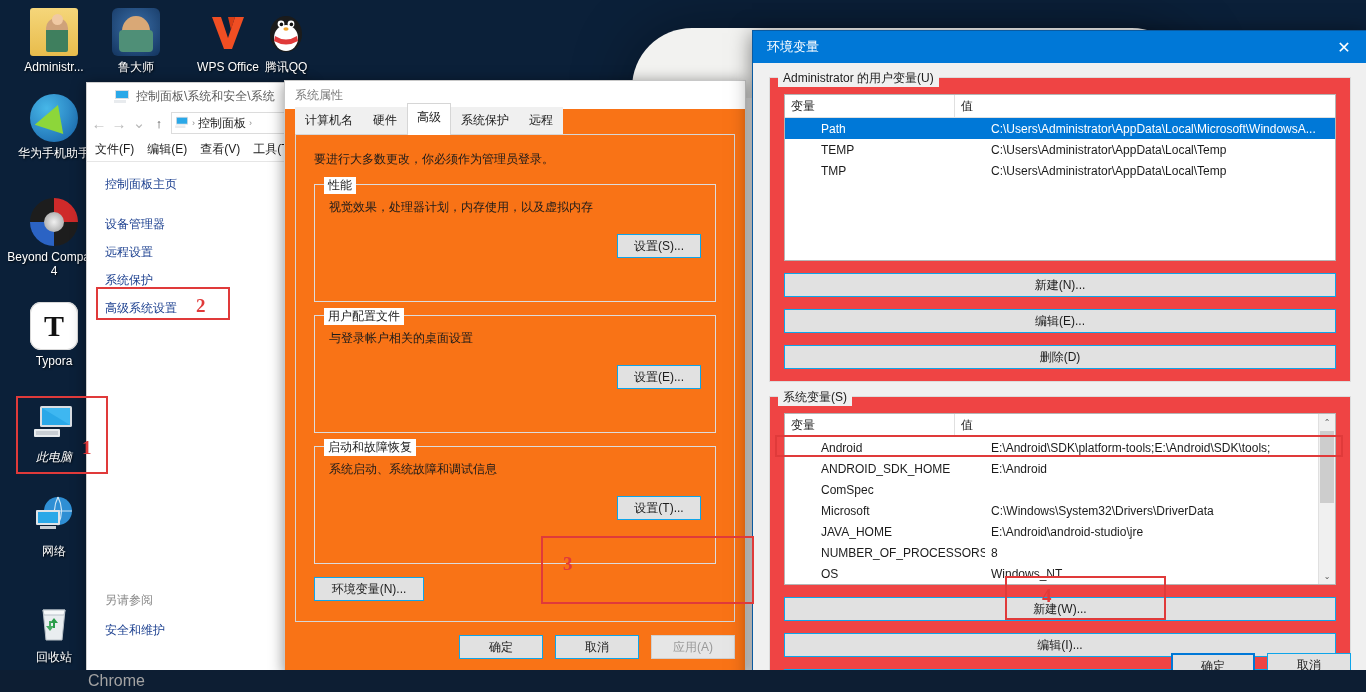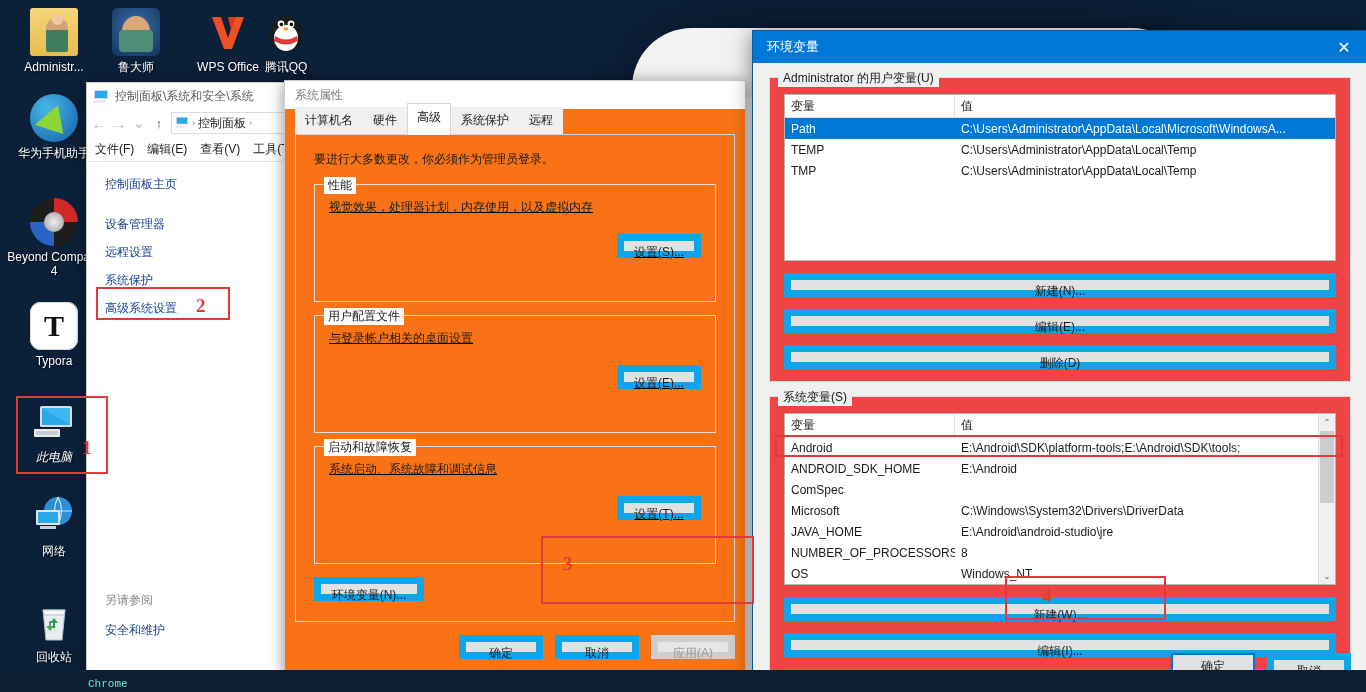--- a/index.html
+++ b/index.html
@@ -71,21 +71,21 @@
   
   .redbox{position:absolute;border:2px solid #e03a3a;box-sizing:border-box;pointer-events:none;}
   .rednum{position:absolute;color:#e03a3a;font-size:19px;font-weight:700;
     font-family:"Liberation Serif",serif;line-height:1;}
 
   
   .win{position:absolute;background:#fff;box-shadow:0 2px 14px rgba(0,0,0,.45);}
 
   
   #cpl{left:86px;top:82px;width:222px;height:600px;border:1px solid #cfcfcf;overflow:hidden;}
-  #cpl .titlebar{height:26px;display:flex;align-items:center;padding:0 6px;background:#fff;}
+  #cpl .titlebar{height:26px;display:flex;align-items:center;padding:0 6px;background:#fff;margin-left:21px;}
   #cpl .titlebar .tico{width:16px;height:14px;margin-right:6px;flex:none;}
   #cpl .titlebar .t{font-size:12px;color:#5a5a5a;white-space:nowrap;overflow:hidden;}
   #cpl .navbar{height:28px;display:flex;align-items:center;padding:0 4px;gap:4px;}
   #cpl .navbtn{font-size:15px;color:#b9b9b9;width:16px;text-align:center;}
   #cpl .navbtn.up{color:#4a4a4a;font-size:13px;}
   #cpl .crumbs{display:flex;align-items:center;height:20px;border:1px solid #dcdcdc;flex:1;
      padding:0 3px;gap:3px;overflow:hidden;font-size:12px;color:#1b1b1b;background:#fff;}
   #cpl .crumbs .sep{color:#8a8a8a;font-size:9px;}
   #cpl .menubar{height:24px;display:flex;align-items:center;gap:13px;padding:0 8px;font-size:12px;color:#1b1b1b;
      border-bottom:1px solid #e6e6e6;}
@@ -99,25 +99,25 @@
   
   #sysprop{left:284px;top:80px;width:460px;height:592px;border:1px solid #c8c8c8;background:#f97316;}
   #sysprop .titlebar{height:28px;display:flex;align-items:center;padding:0 10px;font-size:12px;color:#7a7a7a;background:#fff;}
   #sysprop .tabstrip{display:flex;align-items:flex-end;height:25px;margin:0 10px;border-bottom:1px solid #d6d6d6;}
   #sysprop .tab{font-size:12px;color:#1b1b1b;padding:4px 9px 5px;border:1px solid transparent;
      border-bottom:none;background:#f0f0f0;}
   #sysprop .tab.sel{background:#fff;border-color:#d6d6d6;height:21px;padding-top:5px;position:relative;top:1px;}
   #sysprop .pane{margin:0 10px;border:1px solid #d6d6d6;border-top:none;height:calc(100% - 28px - 25px - 52px);
      padding:16px 18px 0;box-sizing:border-box;position:relative;}
   #sysprop .intro{font-size:12px;color:#1b1b1b;margin-bottom:16px;}
-  .gbox{border:1px solid #dcdcdc;position:relative;margin-bottom:13px;padding:14px 14px 10px;text-decoration:underline;}
+  .gbox{border:1px solid #dcdcdc;position:relative;margin-bottom:13px;padding:14px 14px 10px;}
   .gbox > .legend{position:absolute;top:-8px;left:9px;background:#fff;padding:0 4px;font-size:12px;color:#1b1b1b;}
   .gbox .desc{font-size:12px;color:#1b1b1b;}
   .gbox .btnrow{display:flex;justify-content:flex-end;margin-top:18px;}
-  .btn{font-size:12px;color:#1b1b1b;background:#e1e1e1;border:7px solid #0ea5e9;
+  .btn{font-size:12px;color:#1b1b1b;background:#e1e1e1;border:1px solid #0ea5e9;
      min-width:84px;height:24px;line-height:22px;text-align:center;padding:0 8px;box-sizing:border-box;cursor:pointer;}
   .btn.wide{min-width:110px;}
   .btn.disabled{color:#9a9a9a;background:#e6e6e6;border-color:#cfcfcf;}
   .btn.default{border:2px solid #0078d7;}
   #sysprop .envrow{display:flex;margin-top:6px;}
   #sysprop .footer{position:absolute;right:10px;bottom:14px;display:flex;gap:12px;}
 
   
   #envwin{left:752px;top:30px;width:614px;height:662px;background:#f0f0f0;border:1px solid #0a5aa0;
      box-shadow:0 3px 20px rgba(0,0,0,.5);}
@@ -127,37 +127,37 @@
   #envwin .closebtn{width:46px;height:32px;display:flex;align-items:center;justify-content:center;
      color:#fff;font-size:16px;cursor:pointer;}
   #envwin .content{padding:14px 16px 0;}
   .envgroup{border:1px solid #dcdcdc;position:relative;padding:16px 14px 12px;background:#ef4444;margin-bottom:14px;}
   .envgroup > .legend{position:absolute;top:-8px;left:8px;background:#f0f0f0;padding:0 5px;font-size:12px;color:#1b1b1b;}
   .lv{background:#fff;border:1px solid #b5b5b5;position:relative;overflow:hidden;}
   .lv .hdr{display:flex;height:22px;border-bottom:1px solid #e0e0e0;font-size:12px;color:#1b1b1b;}
   .lv .hdr .c1{width:170px;padding:3px 0 0 6px;box-sizing:border-box;border-right:1px solid #e0e0e0;}
   .lv .hdr .c2{flex:1;padding:3px 0 0 6px;box-sizing:border-box;}
   .lv .rows{position:relative;}
-  .lv .row{display:flex;height:21px;font-size:12px;color:#1b1b1b;align-items:center;}
+  .lv .row{display:flex;height:21px;font-size:12px;color:#1b1b1b;align-items:center;padding-left:30px;}
   .lv .row.sel{background:#0078d7;color:#fff;}
   .lv .row .c1{width:170px;padding-left:6px;box-sizing:border-box;white-space:nowrap;overflow:hidden;}
   .lv .row .c2{flex:1;padding-left:6px;box-sizing:border-box;white-space:nowrap;overflow:hidden;text-overflow:ellipsis;}
   .lv.sys .rows{padding-right:16px;}
   .lv.sys .hdr{padding-right:16px;}
   .sbar{position:absolute;right:0;top:0;bottom:0;width:16px;background:#f0f0f0;border-left:1px solid #e0e0e0;}
   .sbar .arw{height:16px;display:flex;align-items:center;justify-content:center;font-size:8px;color:#555;}
   .sbar .arw.bot{position:absolute;bottom:0;left:0;right:0;}
   .sbar .thumb{position:absolute;left:1px;right:1px;top:17px;height:72px;background:#cdcdcd;}
   .envgroup .btnrow{display:flex;justify-content:flex-end;gap:12px;margin-top:12px;flex-direction:column;}
   #envwin .footer{position:absolute;right:16px;bottom:16px;display:flex;gap:12px;}
   #envwin .grip{position:absolute;right:3px;bottom:2px;color:#a0a0a0;font-size:9px;}
 
   
   #taskbar{position:absolute;left:0;bottom:0;width:100%;height:22px;background:#0d1e33;}
-  #taskbar .chrome{position:absolute;left:88px;bottom:2px;color:#5eead4;font-size:11px;font-family:Liberation Mono, monospace;}
+  #taskbar .chrome{position:absolute;left:88px;bottom:2px;color:#a3a3a3;font-size:16px;}
 </style>
 </head>
 <body>
 
 <div id="desktop">
   <div class="wall-device">
     <div class="wall-device-inner"></div>
   </div>
 
   <div class="dicon" style="left:6px;top:8px;">

